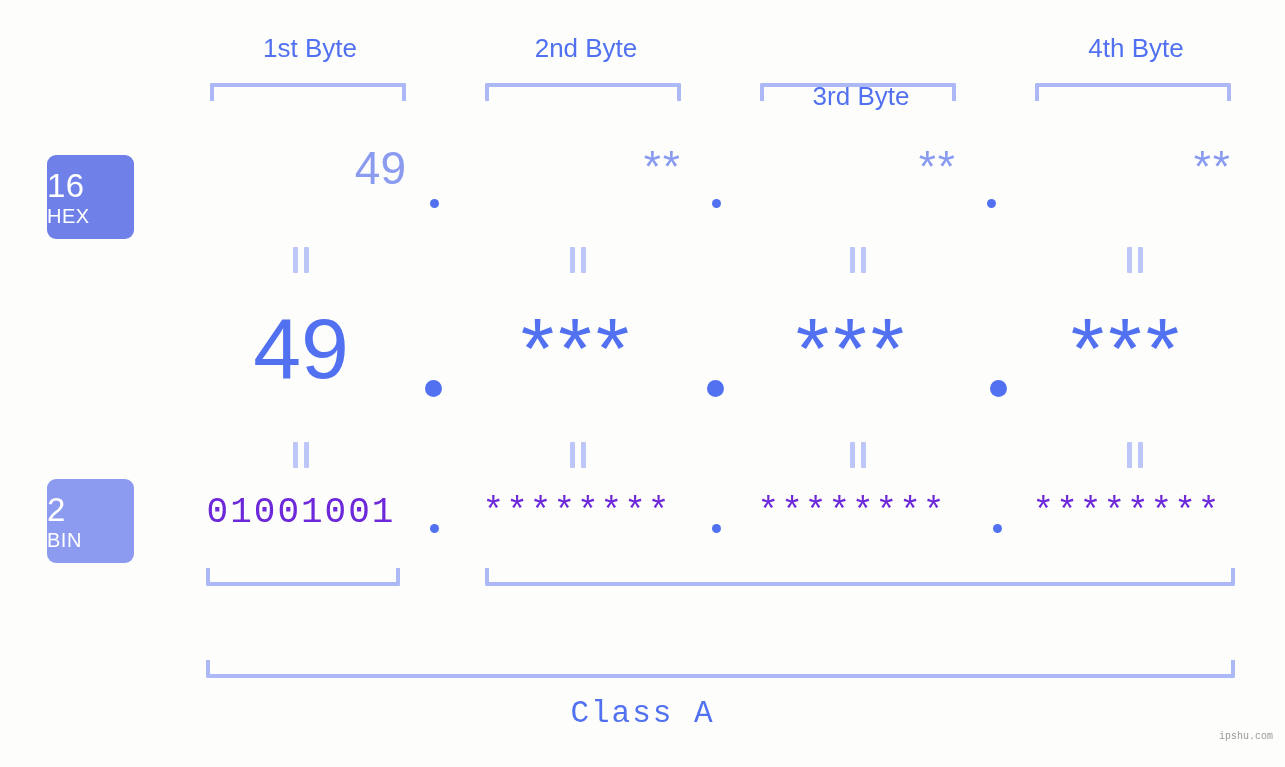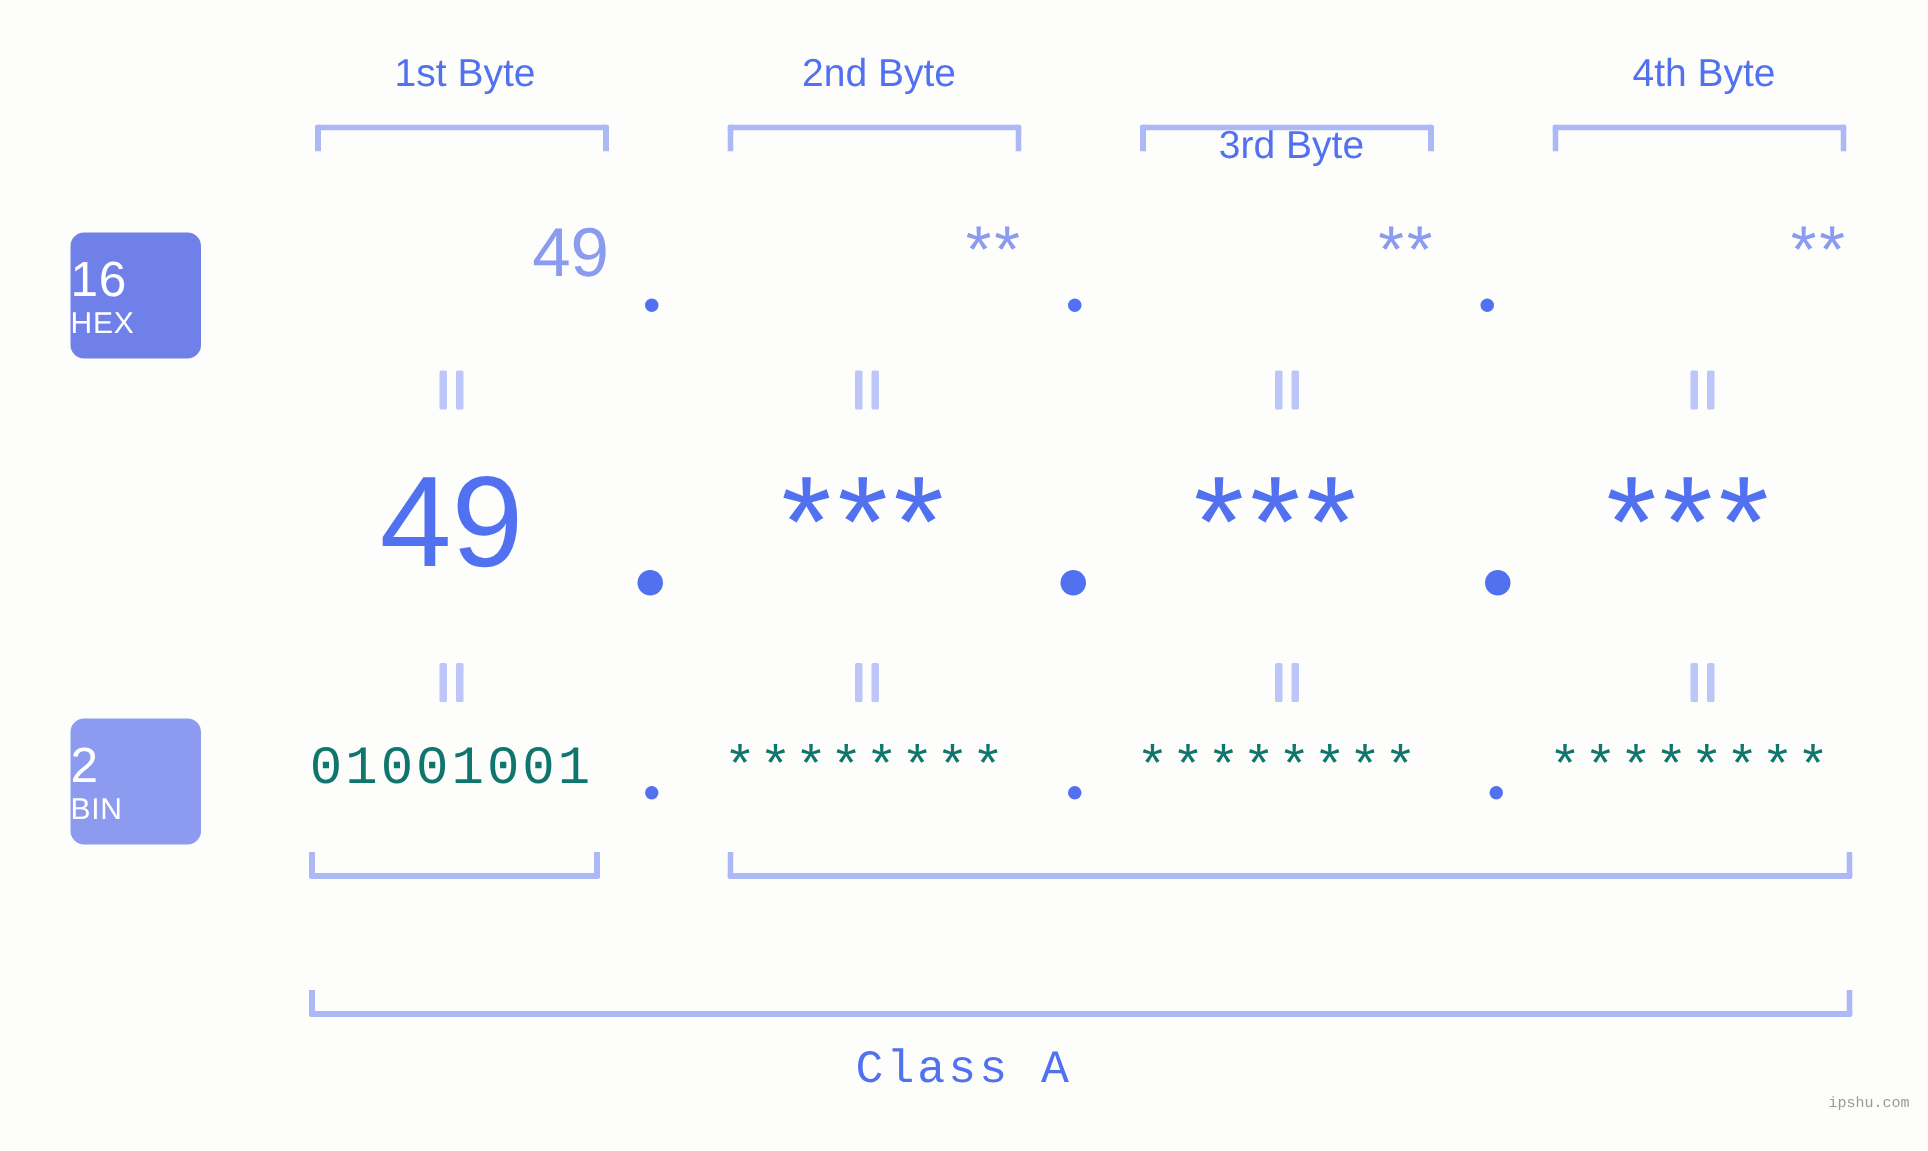--- a/index.html
+++ b/index.html
@@ -110,21 +110,21 @@
     font-size: 86px;
     color: #5271f0;
     font-family: "Liberation Sans", sans-serif;
   }
   .row-dec .cell.masked { letter-spacing: 4px; }
 
   
   .row-bin .cell {
     top: 495px;
     font-size: 36px;
-    color: #0f766e;
+    color: #6d28d9;
     font-family: "Liberation Mono", monospace;
     letter-spacing: 2px;
   }
 
   
   .dot {
     position: absolute;
     border-radius: 50%;
     background: #5271f0;
   }

